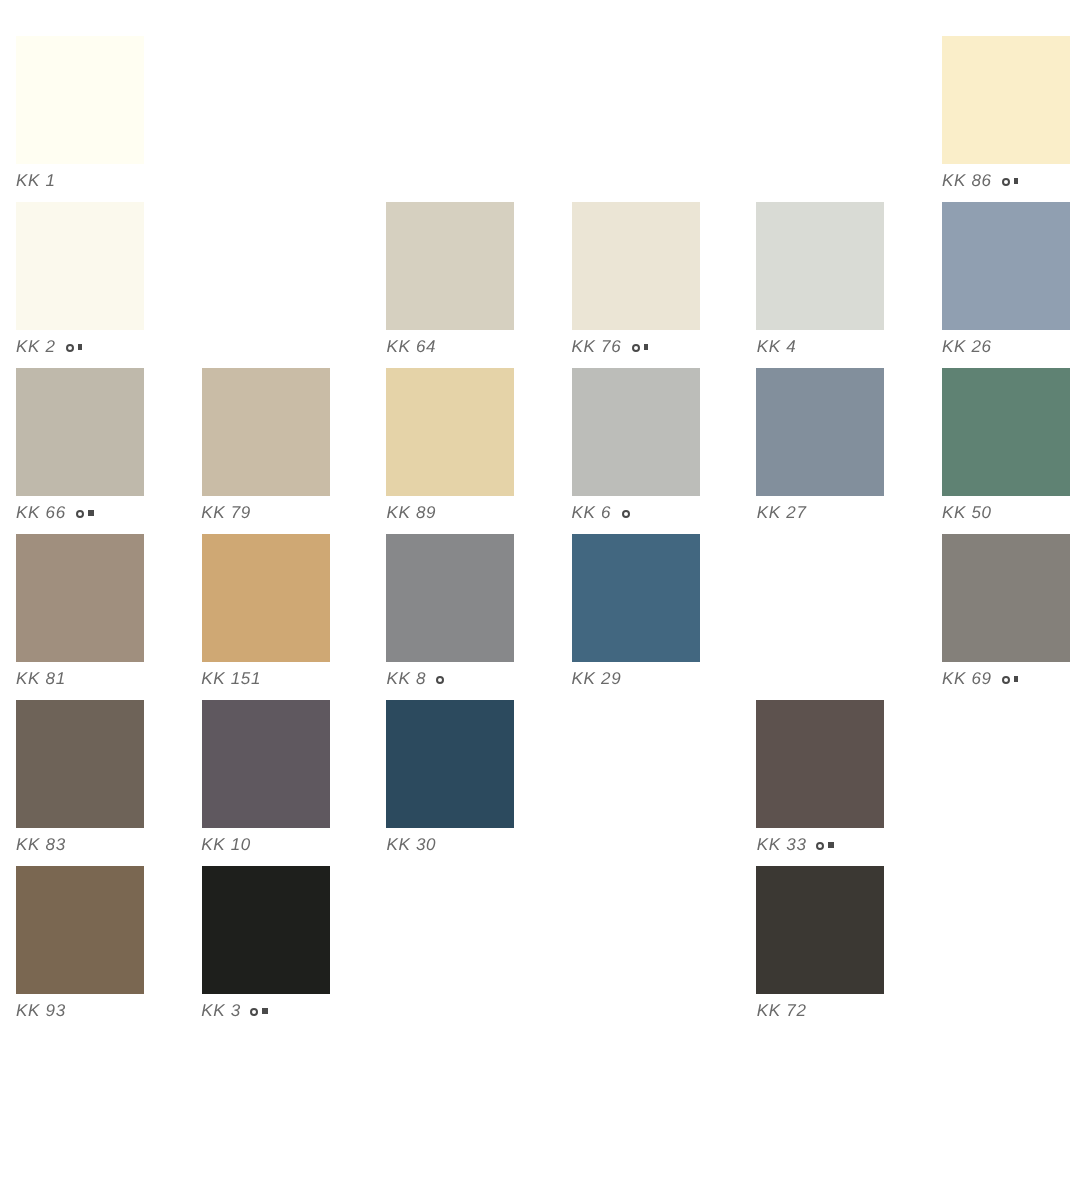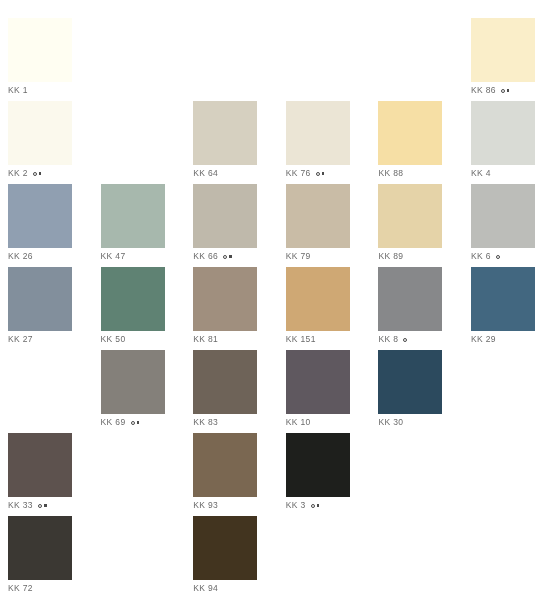--- a/index.html
+++ b/index.html
@@ -54,20 +54,21 @@
     line-height: 11px;
     letter-spacing: 0.35px;
     color: #6a6a6a;
     display: flex;
     align-items: center;
     gap: 3px;
   }
 
   .swatch-name {
     display: inline-block;
+    font-style: italic;
   }
 
   .marker-group {
     display: inline-flex;
     align-items: center;
     gap: 2px;
     margin-left: 2px;
   }
 
   .marker-ring {
@@ -131,44 +132,32 @@
       <button class="swatch-chip" aria-label="KK 76" style="background: rgb(235, 229, 213);"></button>
       <div class="swatch-label">
         <span class="swatch-name">KK 76</span>
         <span class="marker-group">
           <span class="marker-ring"></span>
           <span class="marker-dot"></span>
         </span>
       </div>
     </div>
     <div class="swatch-cell">
-      <button class="swatch-chip" aria-label="KK 88" style="background: rgb(246, 223, 165);"></button>
-      <div class="swatch-label">
-        <span class="swatch-name">KK 88</span>
-      </div>
-    </div>
-    <div class="swatch-cell">
       <button class="swatch-chip" aria-label="KK 4" style="background: rgb(217, 219, 213);"></button>
       <div class="swatch-label">
         <span class="swatch-name">KK 4</span>
       </div>
     </div>
     <div class="swatch-cell">
       <button class="swatch-chip" aria-label="KK 26" style="background: rgb(144, 159, 177);"></button>
       <div class="swatch-label">
         <span class="swatch-name">KK 26</span>
       </div>
     </div>
     <div class="swatch-cell">
-      <button class="swatch-chip" aria-label="KK 47" style="background: rgb(167, 184, 173);"></button>
-      <div class="swatch-label">
-        <span class="swatch-name">KK 47</span>
-      </div>
-    </div>
-    <div class="swatch-cell">
       <button class="swatch-chip" aria-label="KK 66" style="background: rgb(191, 185, 171);"></button>
       <div class="swatch-label">
         <span class="swatch-name">KK 66</span>
         <span class="marker-group">
           <span class="marker-ring"></span>
           <span class="marker-dot"></span>
         </span>
       </div>
     </div>
     <div class="swatch-cell">
@@ -290,19 +279,13 @@
     </div>
     <div class="swatch-cell empty"></div>
     <div class="swatch-cell empty"></div>
     <div class="swatch-cell">
       <button class="swatch-chip" aria-label="KK 72" style="background: rgb(59, 56, 51);"></button>
       <div class="swatch-label">
         <span class="swatch-name">KK 72</span>
       </div>
     </div>
     <div class="swatch-cell empty"></div>
-    <div class="swatch-cell">
-      <button class="swatch-chip" aria-label="KK 94" style="background: rgb(66, 52, 31);"></button>
-      <div class="swatch-label">
-        <span class="swatch-name">KK 94</span>
-      </div>
-    </div>
   </div>
 
 </body></html>

